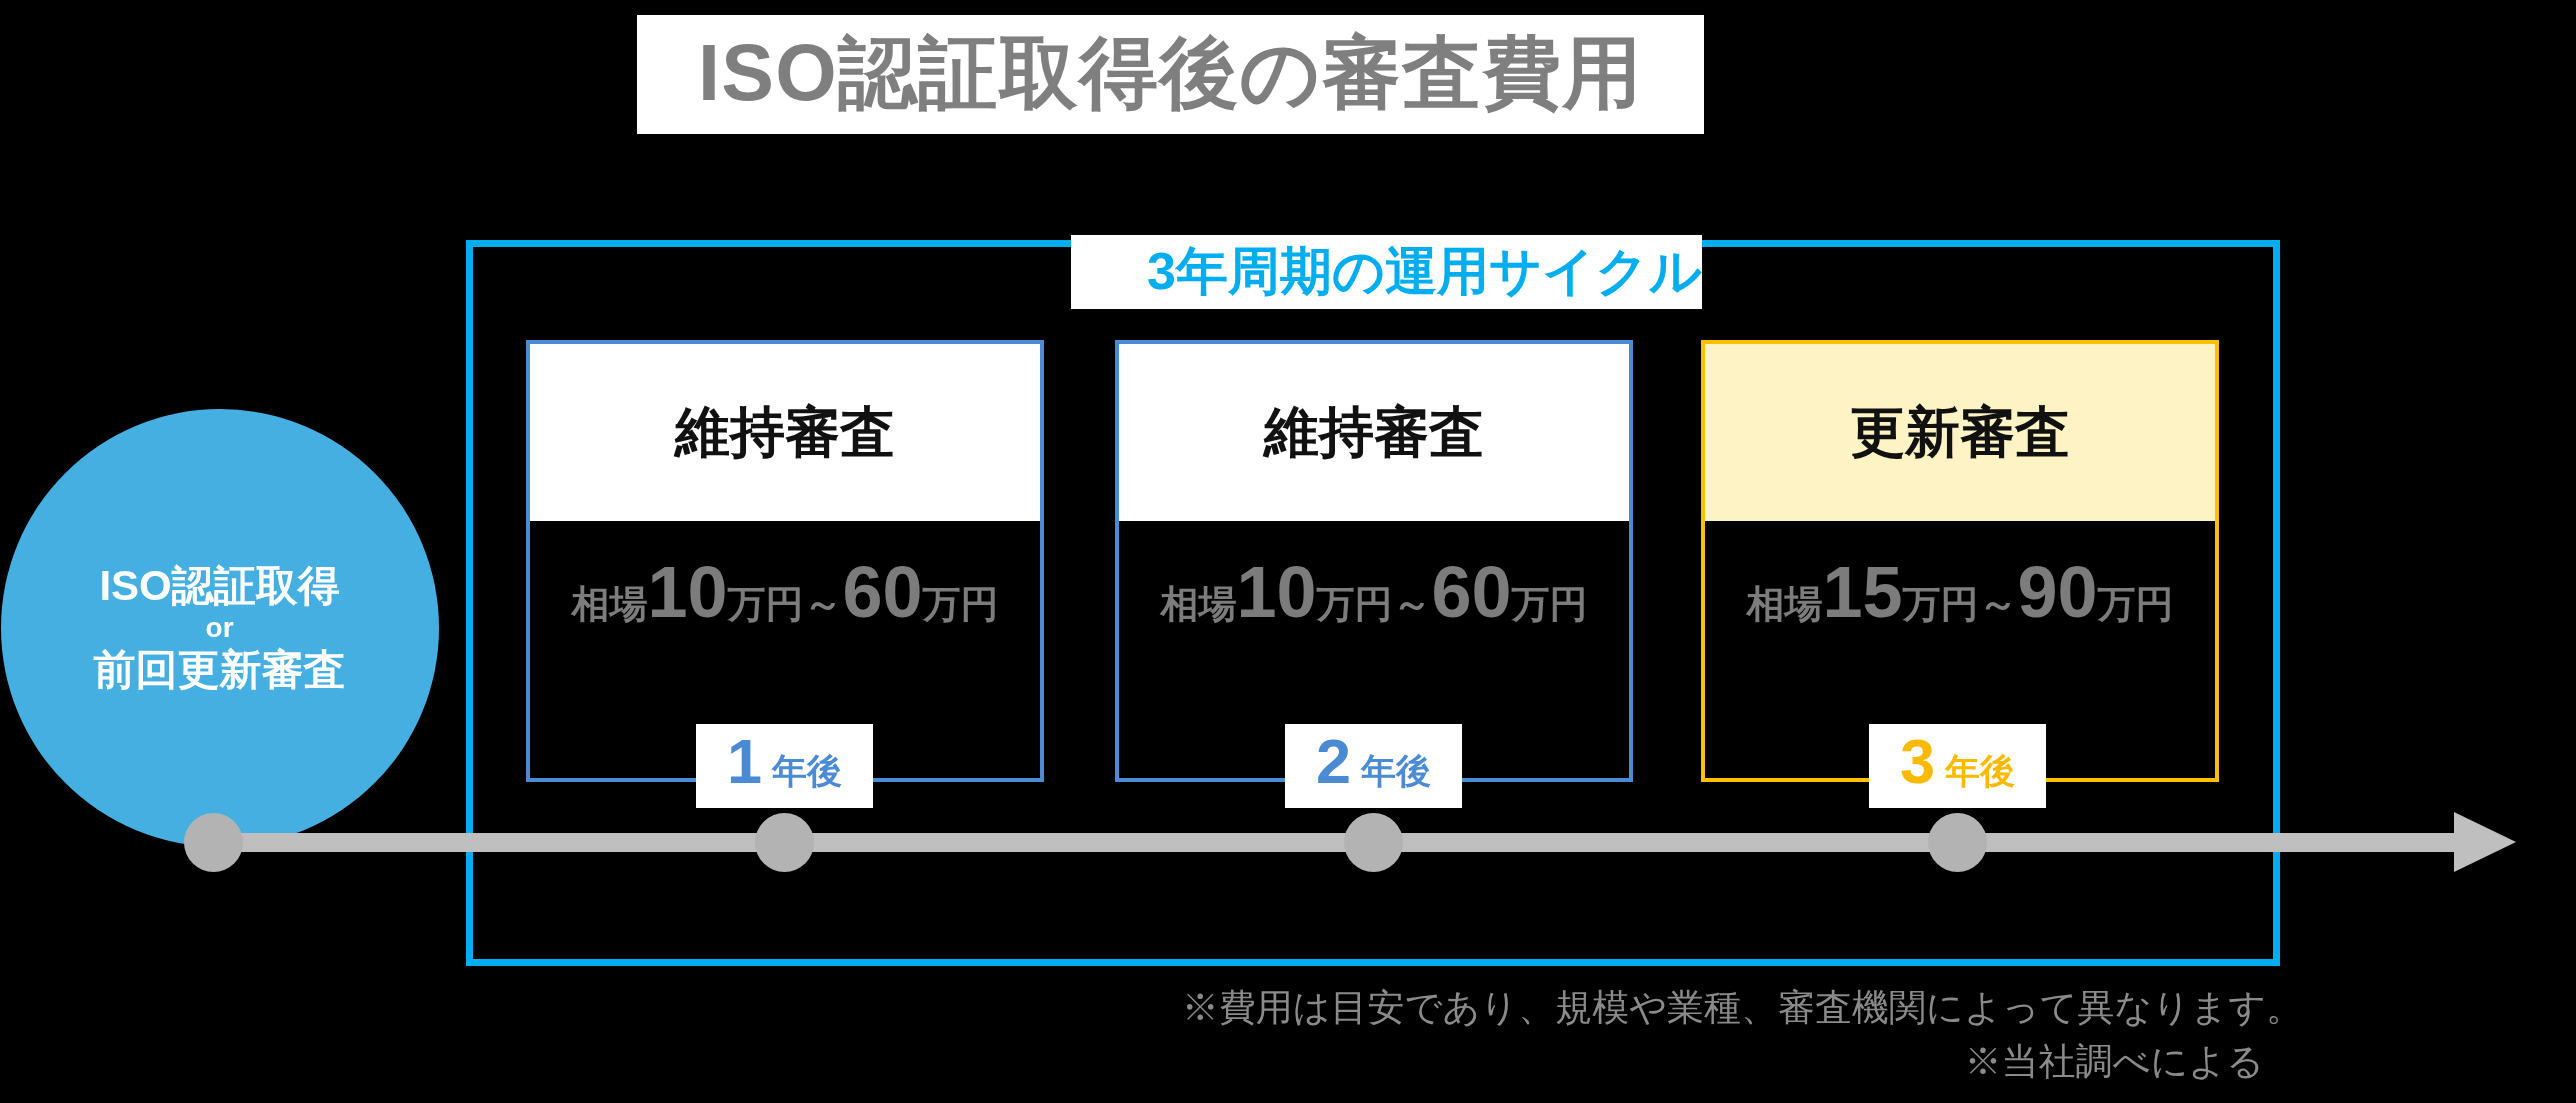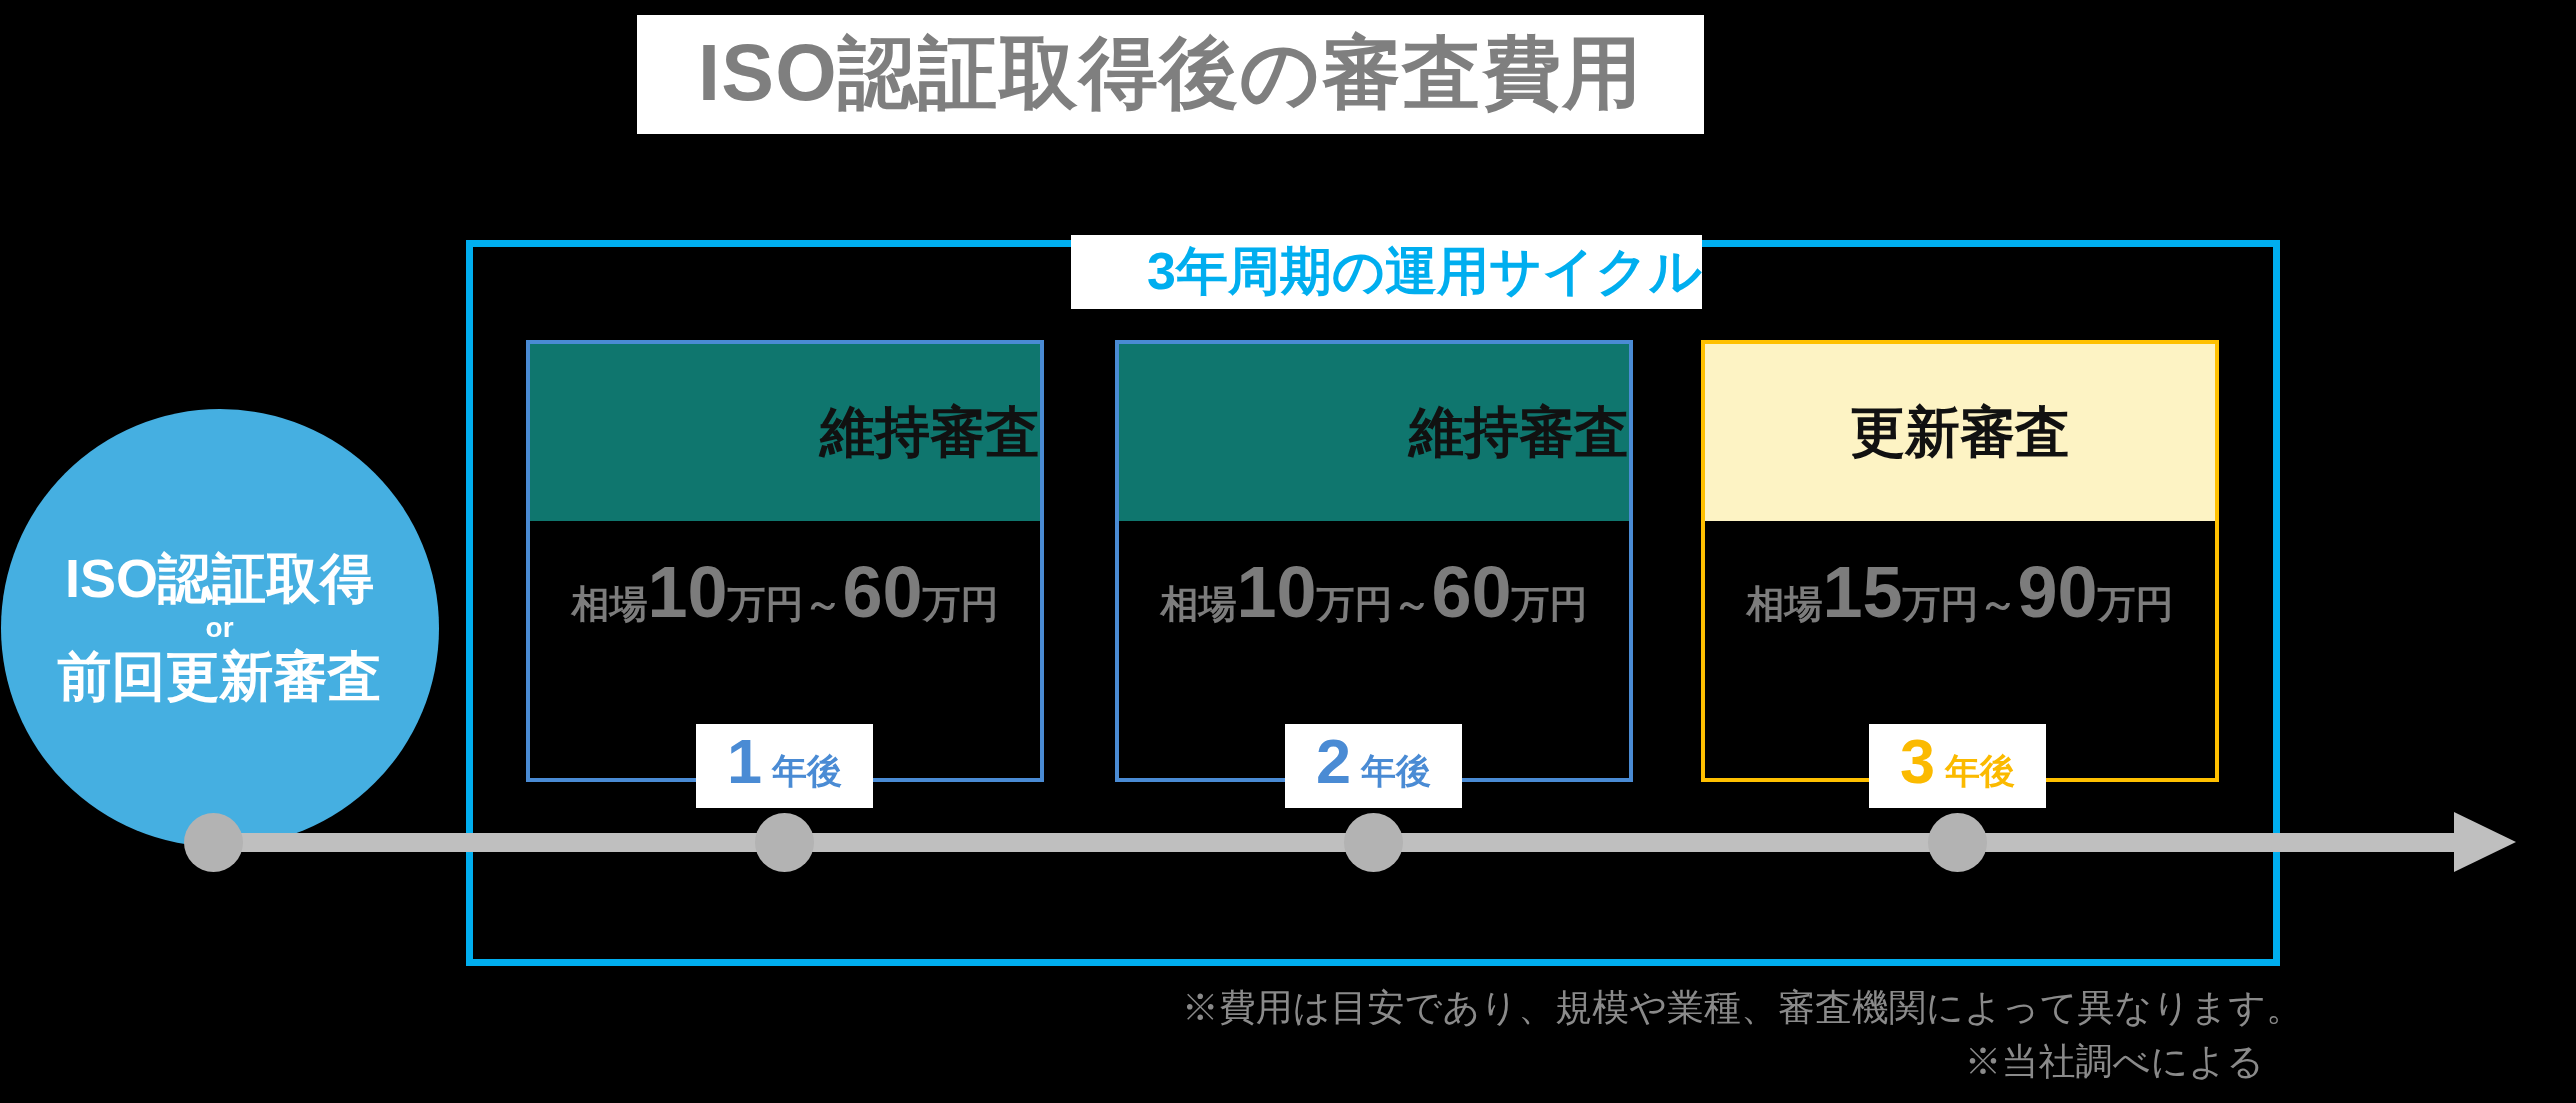--- a/index.html
+++ b/index.html
@@ -27,32 +27,32 @@
     position:absolute;left:1071px;top:205px;width:631px;height:74px;
     background:#fff;display:flex;align-items:center;justify-content:flex-end;margin-top:30px;
   }
   .cycle-label span{font-size:52px;font-weight:bold;color:#00AEEF;white-space:nowrap;}
   
   .start-circle{
     position:absolute;left:0.6px;top:409px;width:438px;height:438px;border-radius:50%;
     background:#45AFE1;display:flex;flex-direction:column;align-items:center;justify-content:center;
     text-align:center;
   }
-  .start-circle .c-line{color:#fff;font-weight:bold;font-size:54px;line-height:1.14;white-space:nowrap;}
+  .start-circle .c-line{color:#fff;font-weight:bold;font-size:42px;line-height:1.14;white-space:nowrap;}
   .start-circle .c-or{font-size:28px;line-height:1.3;}
   
   .audit-box{
     position:absolute;top:340px;width:518px;height:442px;
     border:4.4px solid;box-sizing:border-box;background:transparent;
   }
   .audit-box.b1{left:526px;}
   .audit-box.b2{left:1115px;}
   .audit-box.b3{left:1701px;}
   .theme-blue{border-color:#4A8BD4;}
-  .theme-blue .audit-header{background:#0f766e;justify-content:flex-end;}
+  .theme-blue .audit-header{background:#ffffff;}
   .theme-yellow{border-color:#FFC000;}
   .theme-yellow .audit-header{background:#FDF3C4;}
   .audit-header{
     height:177px;display:flex;align-items:center;justify-content:center;
   }
   .audit-header span{font-size:55px;font-weight:bold;color:#111;white-space:nowrap;}
   .audit-body{
     height:256px;display:flex;align-items:baseline;justify-content:center;
     padding-top:30px;box-sizing:border-box;color:#7C7C7C;white-space:nowrap;
   }

